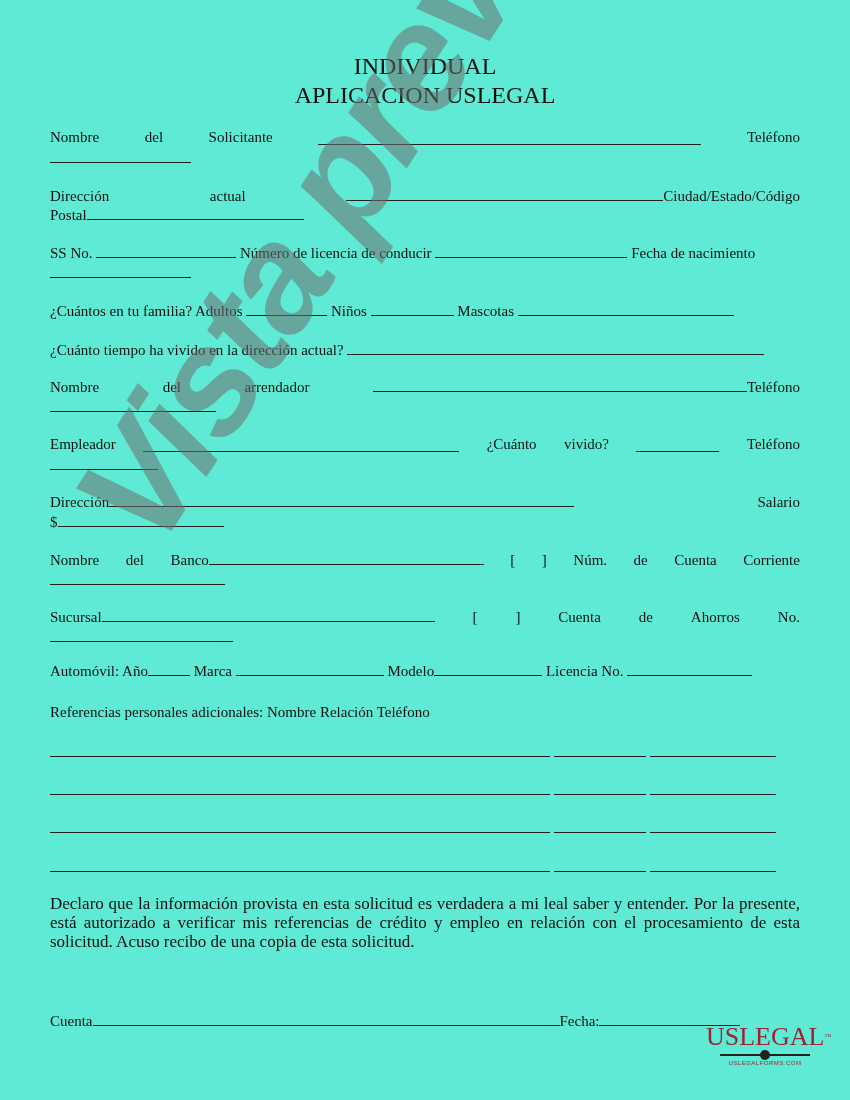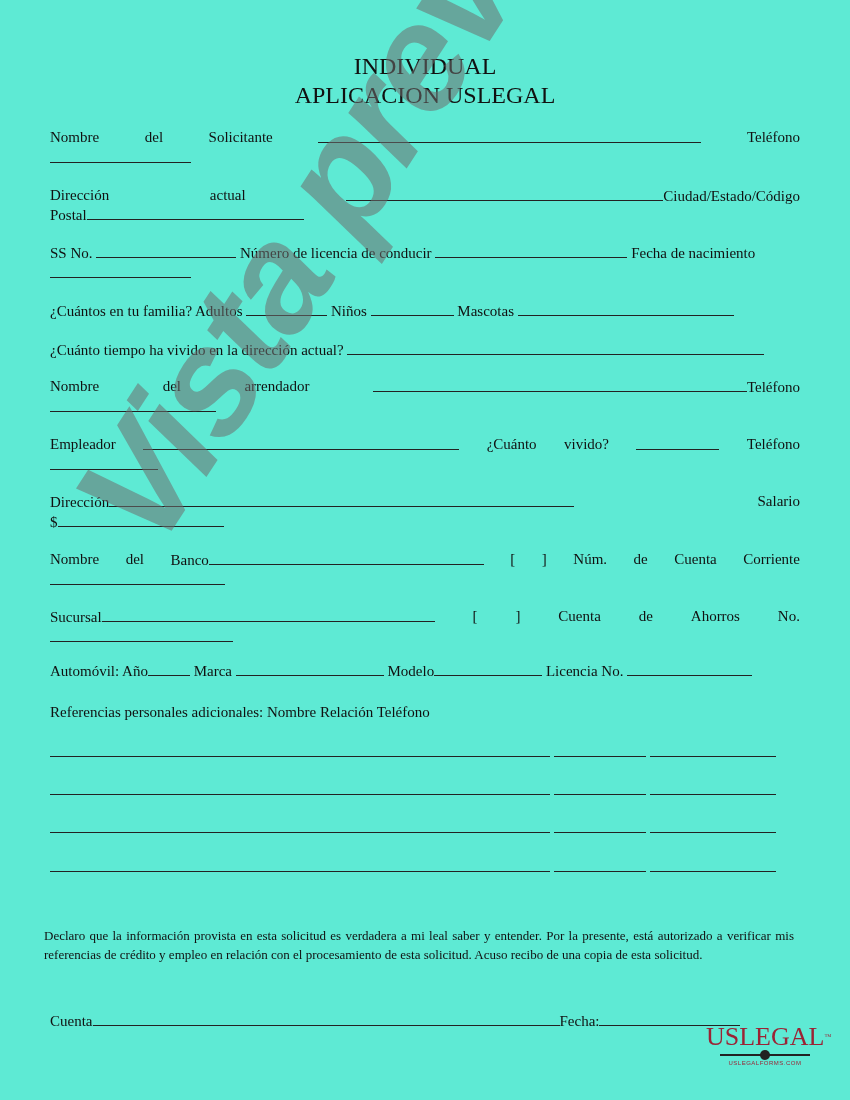--- a/index.html
+++ b/index.html
@@ -1,24 +1,24 @@
 <!DOCTYPE html>
 <html><head>
 <meta charset="utf-8">
 <style>
   html, body { margin:0; padding:0; background:#ffffff; }
   body { width:850px; height:1100px; position:relative; overflow:hidden;
          font-family:"Liberation Serif", "DejaVu Serif", serif; color:#111; }
   .page { position:absolute; left:0; top:0; width:850px; height:1100px; background:#5eead4; }
   .title { position:absolute; left:0; width:850px; text-align:center; font-size:24px; line-height:28px; color:#111; }
   .row { position:absolute; left:50px; width:750px; font-size:15px; line-height:18px; white-space:nowrap; }
-  .row.just { display:flex; justify-content:space-between; }
+  .row.just { display:flex; justify-content:space-between;align-items:center; }
   .row span { display:inline-block; }
   .blank { display:inline-block; border-bottom:1px solid #222; height:14px; vertical-align:baseline; }
-  .para { position:absolute; left:44px; width:750px; font-size:13px; line-height:19px; text-align:justify;margin-top:32px; }
+  .para { position:absolute; left:50px; width:750px; font-size:17px; line-height:19px; text-align:justify; }
   .watermark { position:absolute; left:40px; top:480px; width:900px; transform:rotate(-57deg); transform-origin:left top;
                font-family:"Liberation Sans", "DejaVu Sans", sans-serif; font-weight:bold; font-style:italic;
                font-size:150px; color:rgba(110,110,110,0.55); white-space:nowrap; pointer-events:none; letter-spacing:-4px; }
   .logo { position:absolute; left:706px; top:1024px; width:118px; text-align:center; }
   .logo-text { font-family:"Liberation Serif", serif; font-size:26px; line-height:26px; color:#9b2335; letter-spacing:0px; }
   .logo-tm { font-size:7px; vertical-align:top; color:#9b2335; }
   .logo-wing { margin:2px auto 0; width:90px; height:6px; position:relative; }
   .logo-wing::before { content:""; position:absolute; left:0; top:2px; width:90px; height:2px; background:#222; }
   .logo-wing::after { content:""; position:absolute; left:40px; top:-2px; width:10px; height:10px; border-radius:50%; background:#222; }
   .logo-url { font-family:"Liberation Sans", sans-serif; font-size:6px; color:#9b2335; letter-spacing:0.5px; margin-top:2px; }

